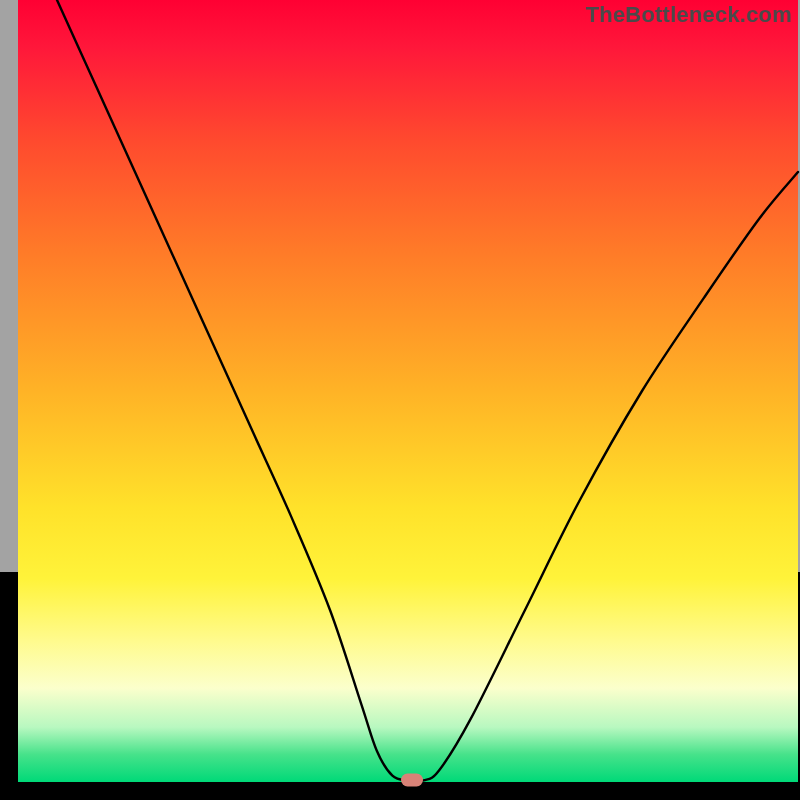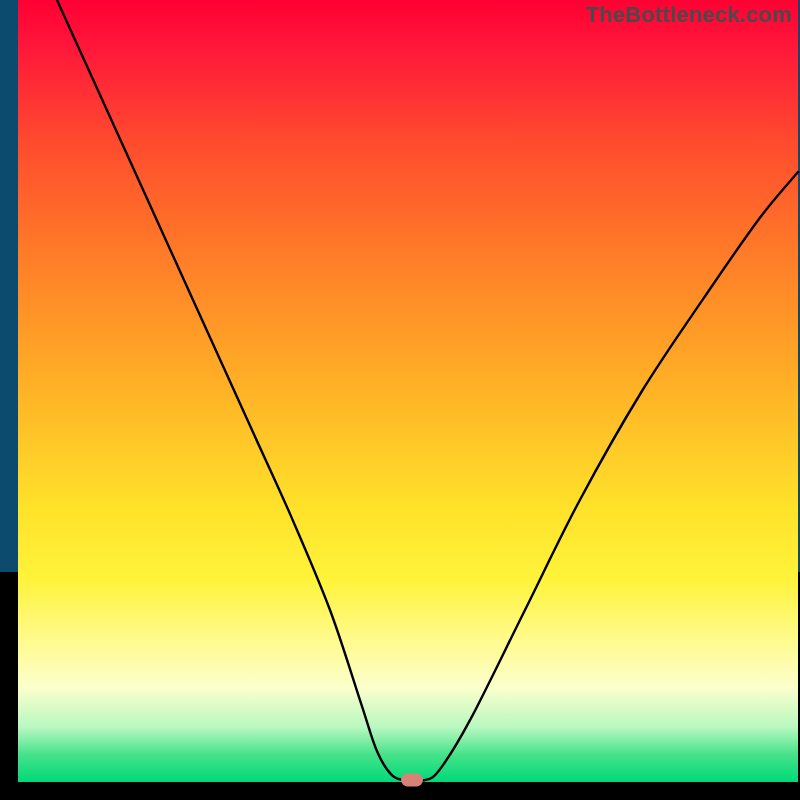--- a/index.html
+++ b/index.html
@@ -8,21 +8,21 @@
     width: 800px;
     height: 800px;
     background: #000;
     overflow: hidden;
     font-family: Arial, Helvetica, sans-serif;
   }
   .frame {
     position: relative;
     width: 800px;
     height: 572px;
-    background: #0c4a6e;
+    background: #a3a3a3;
   }
   .plot {
     position: absolute;
     left: 18px;
     top: 0;
     width: 780px;
     height: 782px;
     background: linear-gradient(
       to bottom,
       #ff0033 0%,

